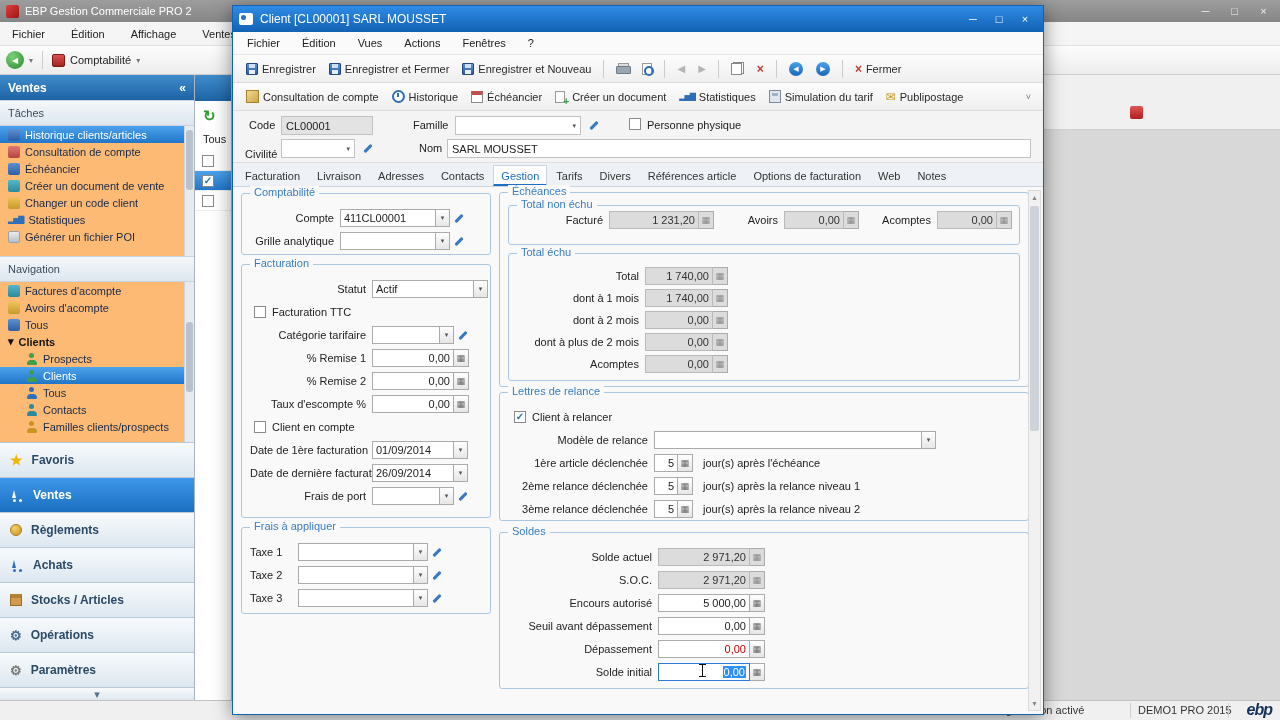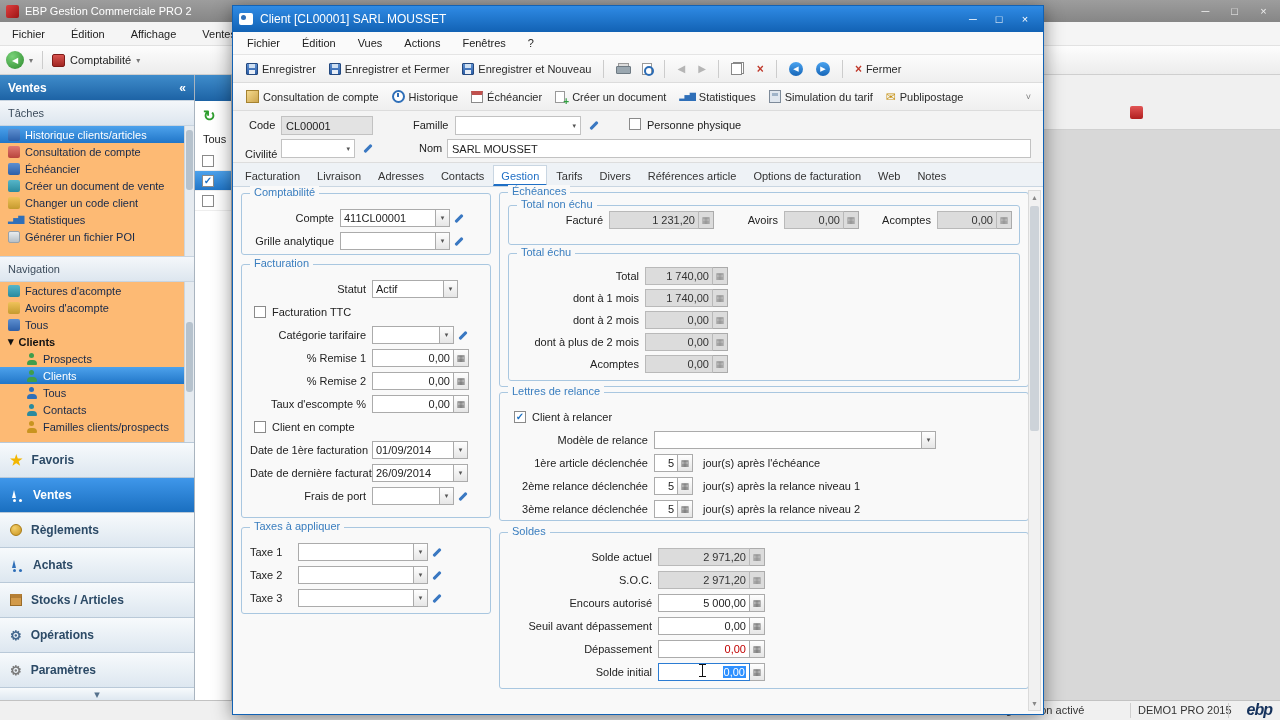--- a/index.html
+++ b/index.html
@@ -470,21 +470,21 @@
         <div class="box" style="width:96px"></div>
         <span class="btn-dd">▾</span>
         <span class="i-pencil"></span>
       </div>
     </div>
 
     <div class="grp gpad" style="left:8px;top:77px;width:250px;height:254px">
       <span class="cap">Facturation</span>
       <div class="row">
         <span class="lbl" style="width:122px">Statut</span>
-        <div class="box" style="width:72px">
+        <div class="box" style="width:102px">
             <span>Actif</span>
           </div>
         <span class="btn-dd">▾</span>
       </div>
       <div class="row" style="margin-left:12px">
         <span class="cbx"></span>
         <span style="margin-left:6px">Facturation TTC</span>
       </div>
       <div class="row">
         <span class="lbl" style="width:122px">Catégorie tarifaire</span>
@@ -533,21 +533,21 @@
       </div>
       <div class="row">
         <span class="lbl" style="width:122px">Frais de port</span>
         <div class="box" style="width:68px"></div>
         <span class="btn-dd">▾</span>
         <span class="i-pencil"></span>
       </div>
     </div>
 
     <div class="grp gpad" style="left:8px;top:340px;width:250px;height:87px">
-      <span class="cap">Taxes à appliquer</span>
+      <span class="cap">Frais à appliquer</span>
       <div class="row">
         <span class="lbl" style="width:48px;text-align:left">Taxe 1</span>
         <div class="box" style="width:116px"></div>
         <span class="btn-dd">▾</span>
         <span class="i-pencil"></span>
       </div>
       <div class="row">
         <span class="lbl" style="width:48px;text-align:left">Taxe 2</span>
         <div class="box" style="width:116px"></div>
         <span class="btn-dd">▾</span>

